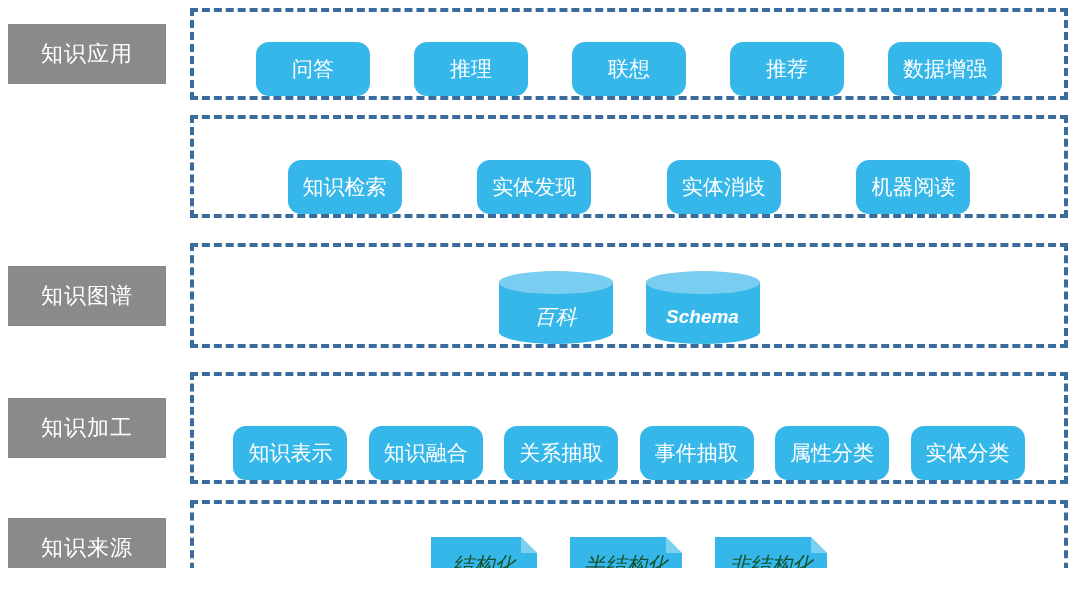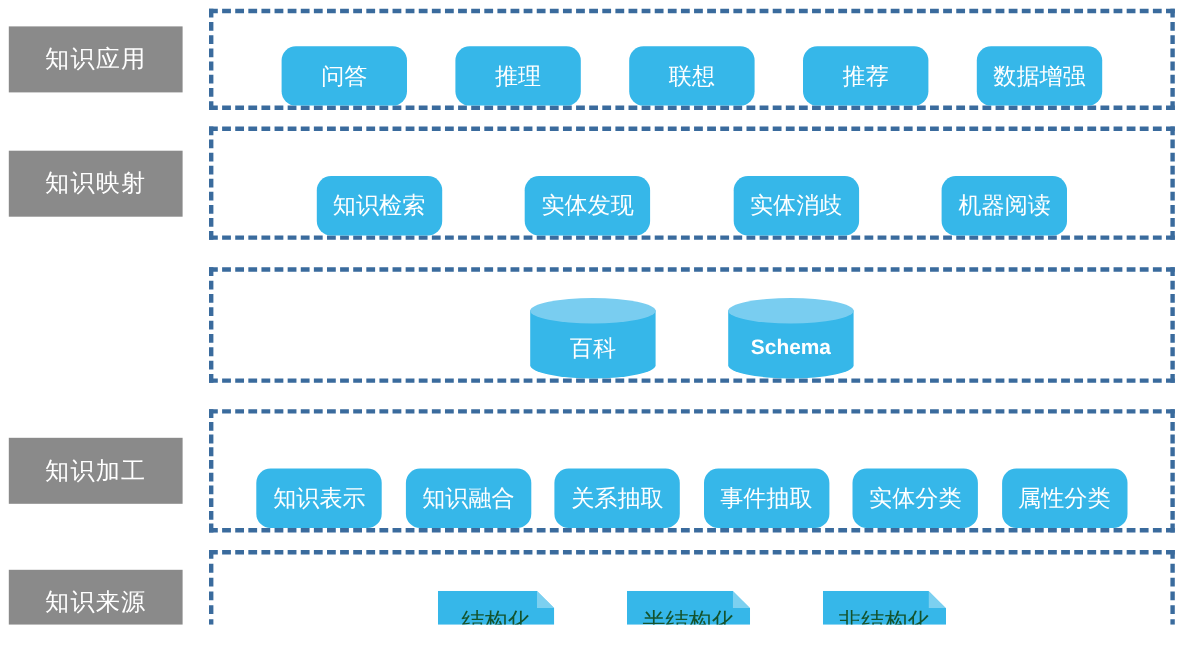--- a/index.html
+++ b/index.html
@@ -27,21 +27,21 @@
     display:flex; align-items:center; justify-content:center;
     font-size:22px; letter-spacing:1px;
   }
   .dashed-box {
     position:absolute; left:190px; right:12px; top:0; bottom:0;
     border:4px dashed var(--dash,#3a6b9d);
     display:flex; align-items:stretch;
   }
   .items { display:flex; flex:1; align-items:flex-end; }
   .items.spread { justify-content:space-evenly; padding:0 18px; }
-  .items.center { justify-content:center; gap:66px; }
+  .items.center { justify-content:center; gap:33px;font-style:italic; }
 
   .pill {
     min-width:114px; height:54px;
     background:var(--blue,#36b7e9);
     color:#fff;
     border-radius:13px;
     display:flex; align-items:center; justify-content:center;
     font-size:21px; padding:0 12px; white-space:nowrap;
   }
 
@@ -90,32 +90,32 @@
           <div class="pill">问答</div>
           <div class="pill">推理</div>
           <div class="pill">联想</div>
           <div class="pill">推荐</div>
           <div class="pill">数据增强</div>
         </div>
     </div>
   </div>
 
   <div class="row row-1">
-    <div class="side-label">知识映射</div>
     <div class="dashed-box">
       <div class="items spread">
           <div class="pill">知识检索</div>
           <div class="pill">实体发现</div>
           <div class="pill">实体消歧</div>
           <div class="pill">机器阅读</div>
         </div>
     </div>
   </div>
 
   <div class="row row-2">
+    <div class="side-label">知识图谱</div>
     <div class="dashed-box">
       <div class="items center">
           <div class="cyl">
             <div class="cyl-top"></div>
             <div class="cyl-body">
               <span>百科</span>
             </div>
           </div>
           <div class="cyl">
             <div class="cyl-top"></div>
@@ -128,22 +128,22 @@
   </div>
 
   <div class="row row-3">
     <div class="side-label">知识加工</div>
     <div class="dashed-box">
       <div class="items spread">
           <div class="pill">知识表示</div>
           <div class="pill">知识融合</div>
           <div class="pill">关系抽取</div>
           <div class="pill">事件抽取</div>
+          <div class="pill">属性分类</div>
           <div class="pill">实体分类</div>
-          <div class="pill">属性分类</div>
         </div>
     </div>
   </div>
 
   <div class="row row-4">
     <div class="side-label">知识来源</div>
     <div class="dashed-box">
       <div class="items center">
           <div class="doc">结构化</div>
           <div class="doc">半结构化</div>

